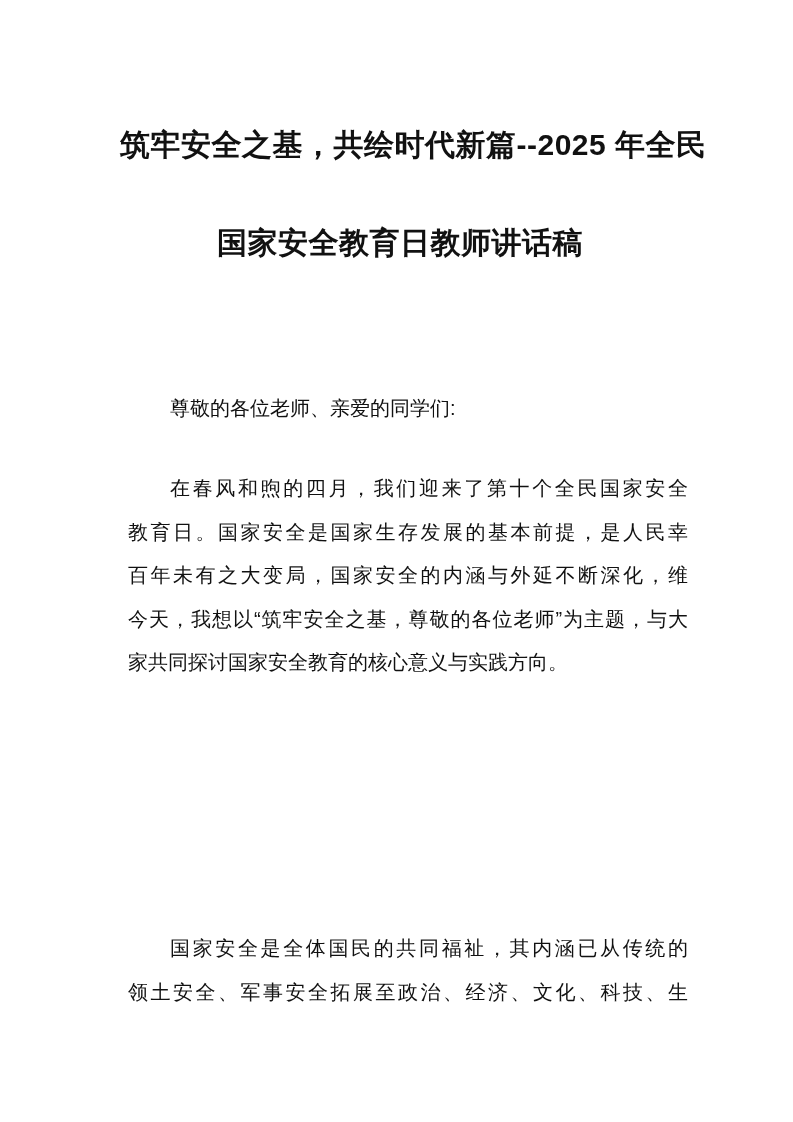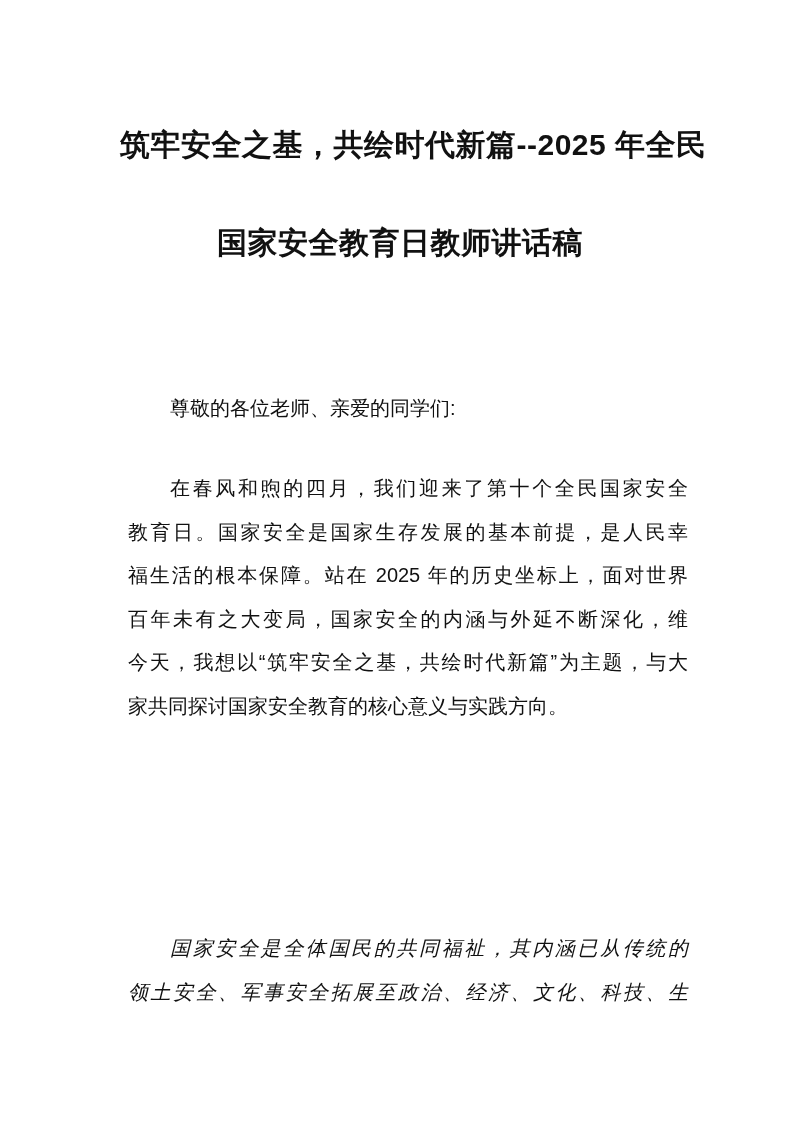--- a/index.html
+++ b/index.html
@@ -30,21 +30,21 @@
   }
   .body-block {
     position: absolute;
     left: 128px;
     width: 560px;
     font-size: 20px;
   }
   .b-greeting { top: 387px; }
   .b-para1    { top: 467px; }
   .b-heading  { top: 844px; }
-  .b-para2    { top: 927px; font-style: italic; }
+  .b-para2    { top: 927px; }
   .line {
     height: 43.5px;
     line-height: 43.5px;
     text-align: justify;
     text-align-last: justify;
   }
   .line.plain { text-align-last: left; }
   .line.indent { text-indent: 42px; }
 </style>
 </head>
@@ -57,23 +57,22 @@
     <div class="title-line">国家安全教育日教师讲话稿</div>
   </div>
 
   <div class="body-block b-greeting">
     <div class="line plain indent">尊敬的各位老师、亲爱的同学们:</div>
   </div>
 
   <div class="body-block b-para1">
     <div class="line indent">在春风和煦的四月，我们迎来了第十个全民国家安全</div>
     <div class="line">教育日。国家安全是国家生存发展的基本前提，是人民幸</div>
-    <div class="line">福生活的根本保障。站在 2025 年的历史坐标上，面对世界</div>
     <div class="line">百年未有之大变局，国家安全的内涵与外延不断深化，维</div>
-    <div class="line">今天，我想以“筑牢安全之基，共绘时代新篇”为主题，与大</div>
+    <div class="line">今天，我想以“筑牢安全之基，尊敬的各位老师”为主题，与大</div>
     <div class="line plain">家共同探讨国家安全教育的核心意义与实践方向。</div>
   </div>
 
 
   <div class="body-block b-para2">
     <div class="line indent">国家安全是全体国民的共同福祉，其内涵已从传统的</div>
     <div class="line">领土安全、军事安全拓展至政治、经济、文化、科技、生</div>
   </div>
 
 </div>

